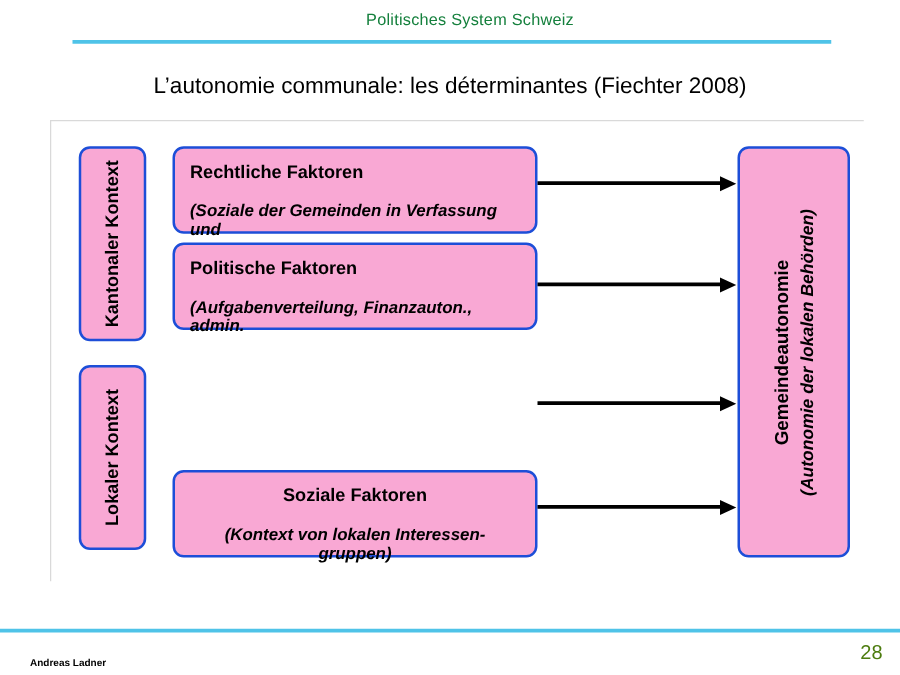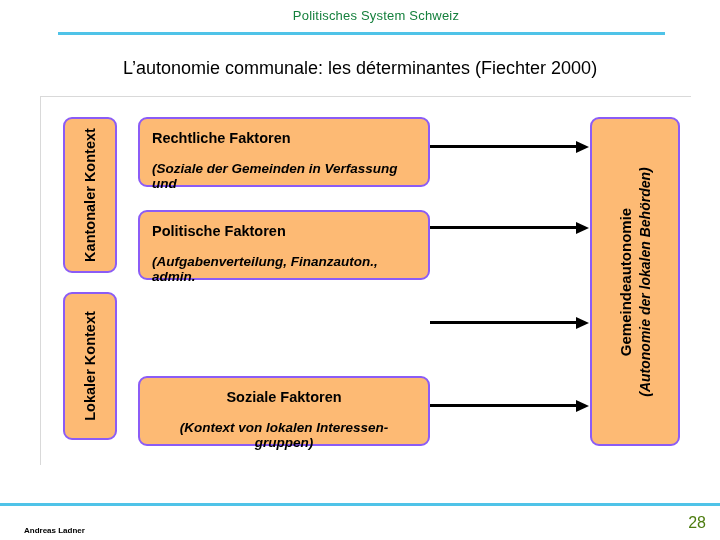--- a/index.html
+++ b/index.html
@@ -55,23 +55,23 @@
     top: 96px;
     width: 650px;
     height: 368px;
     background: #ffffff;
     border-top: 1px solid #d9d9d9;
     border-left: 1px solid #d9d9d9;
   }
 
   .box {
     position: absolute;
-    border: 2px solid #8b5cf6;
+    border: 2px solid #1d4ed8;
     border-radius: 9px;
-    background: #fdba74;
+    background: #f9a8d4;
     box-sizing: border-box;
   }
 
   
   .ctx {
     width: 54px;
   }
   .ctx .vtext {
     position: absolute;
     left: 50%;
@@ -178,37 +178,37 @@
   }
 </style>
 </head>
 <body>
 
 <div class="slide">
 
   <div class="slide-header">Politisches System Schweiz</div>
   <div class="header-rule"></div>
 
-  <div class="slide-title">L’autonomie communale: les déterminantes (Fiechter 2000)</div>
+  <div class="slide-title">L’autonomie communale: les déterminantes (Fiechter 2008)</div>
 
   <div class="diagram">
 
     <div class="box ctx" style="left:22px; top:20px; height:156px;">
       <span class="vtext">Kantonaler Kontext</span>
     </div>
     <div class="box ctx" style="left:22px; top:195px; height:148px;">
       <span class="vtext">Lokaler Kontext</span>
     </div>
 
     <div class="box factor" style="left:97px; top:20px; height:70px;">
       <p class="f-title">Rechtliche Faktoren</p>
       <p class="f-sub">(Soziale der Gemeinden in Verfassung und</p>
     </div>
 
-    <div class="box factor" style="left:97px; top:113px; height:70px;">
+    <div class="box factor" style="left:97px; top:97px; height:70px;">
       <p class="f-title">Politische Faktoren</p>
       <p class="f-sub">(Aufgabenverteilung, Finanzauton., admin.</p>
     </div>
 
 
     <div class="box factor" style="left:97px; top:279px; height:70px;text-align:center;">
       <p class="f-title">Soziale Faktoren</p>
       <p class="f-sub">(Kontext von lokalen Interessen-gruppen)</p>
     </div>
 

